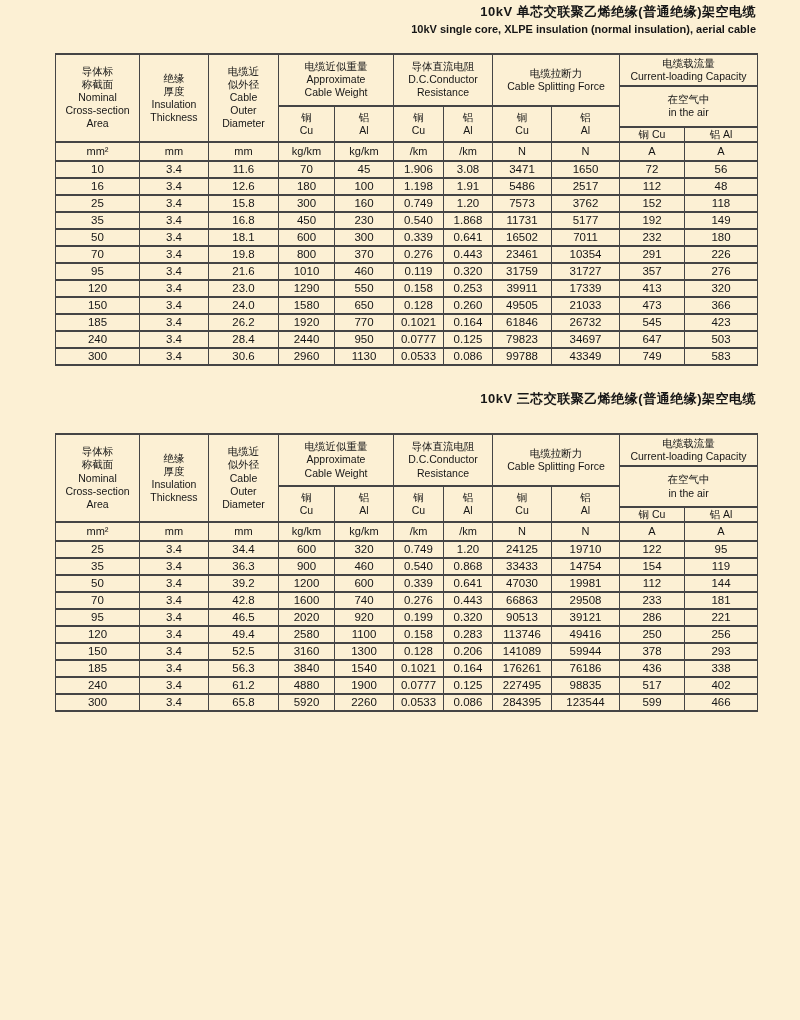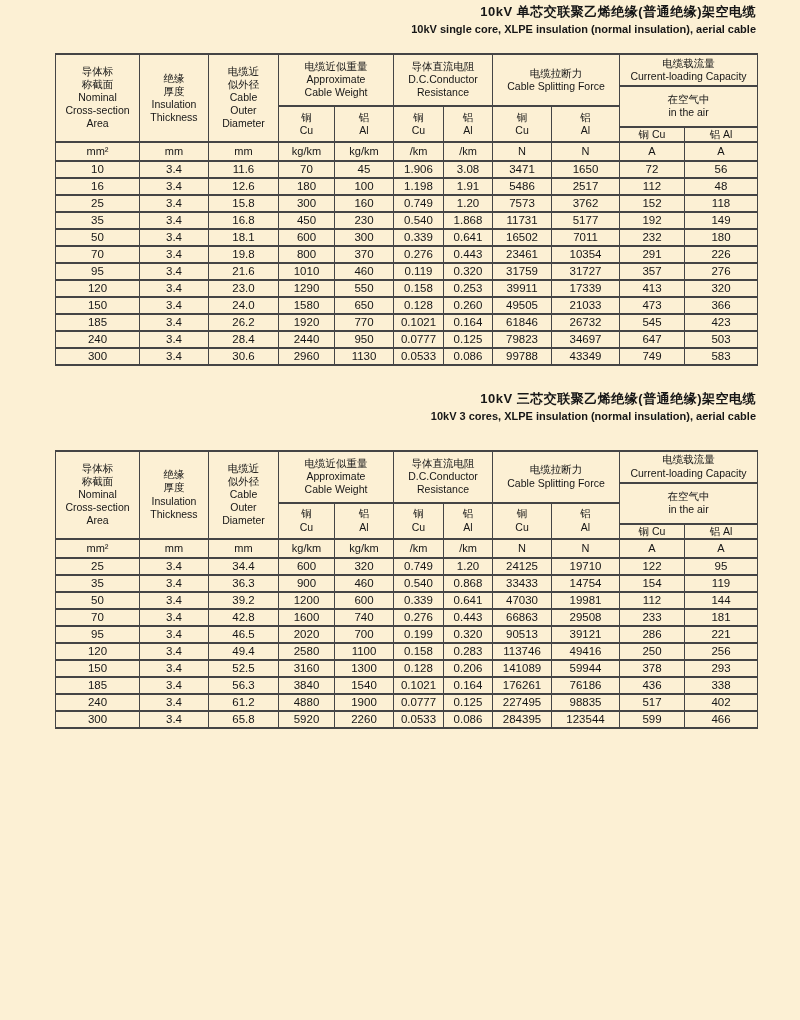--- a/index.html
+++ b/index.html
@@ -289,21 +289,20 @@
           <td>99788</td>
           <td>43349</td>
           <td>749</td>
           <td>583</td>
         </tr>
       </tbody>
   </table>
 
   <div class="title-block title-block2">
     <div class="zh">10kV 三芯交联聚乙烯绝缘(普通绝缘)架空电缆</div>
-    <div class="en">10kV  3 cores, XLPE insulation (normal insulation), aerial cable</div>
   </div>
 
   <table class="cable cable2">
     <colgroup>
       <col style="width:84px">
         <col style="width:69px">
         <col style="width:70px">
       <col style="width:56px">
         <col style="width:59px">
         <col style="width:50px">
@@ -427,21 +426,21 @@
           <td>66863</td>
           <td>29508</td>
           <td>233</td>
           <td>181</td>
         </tr>
         <tr>
           <td>95</td>
           <td>3.4</td>
           <td>46.5</td>
           <td>2020</td>
-          <td>700</td>
+          <td>920</td>
           <td>0.199</td>
           <td>0.320</td>
           <td>90513</td>
           <td>39121</td>
           <td>286</td>
           <td>221</td>
         </tr>
         <tr>
           <td>120</td>
           <td>3.4</td>

